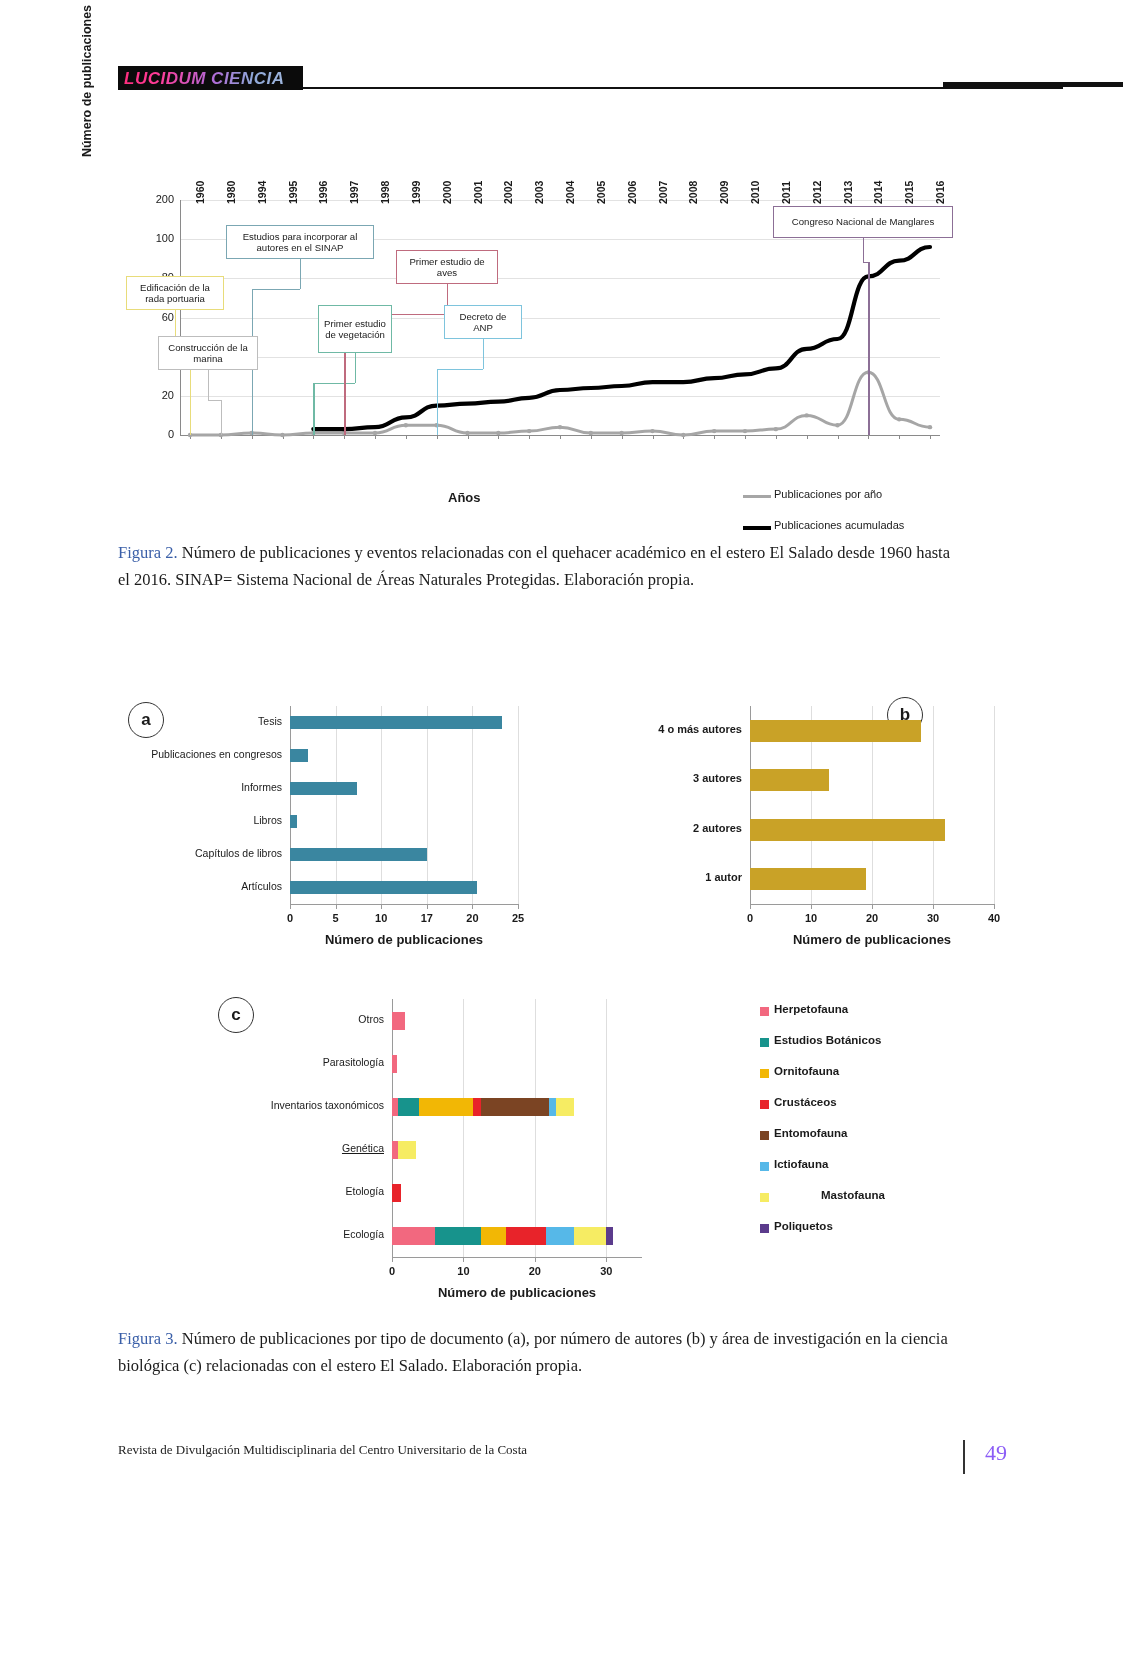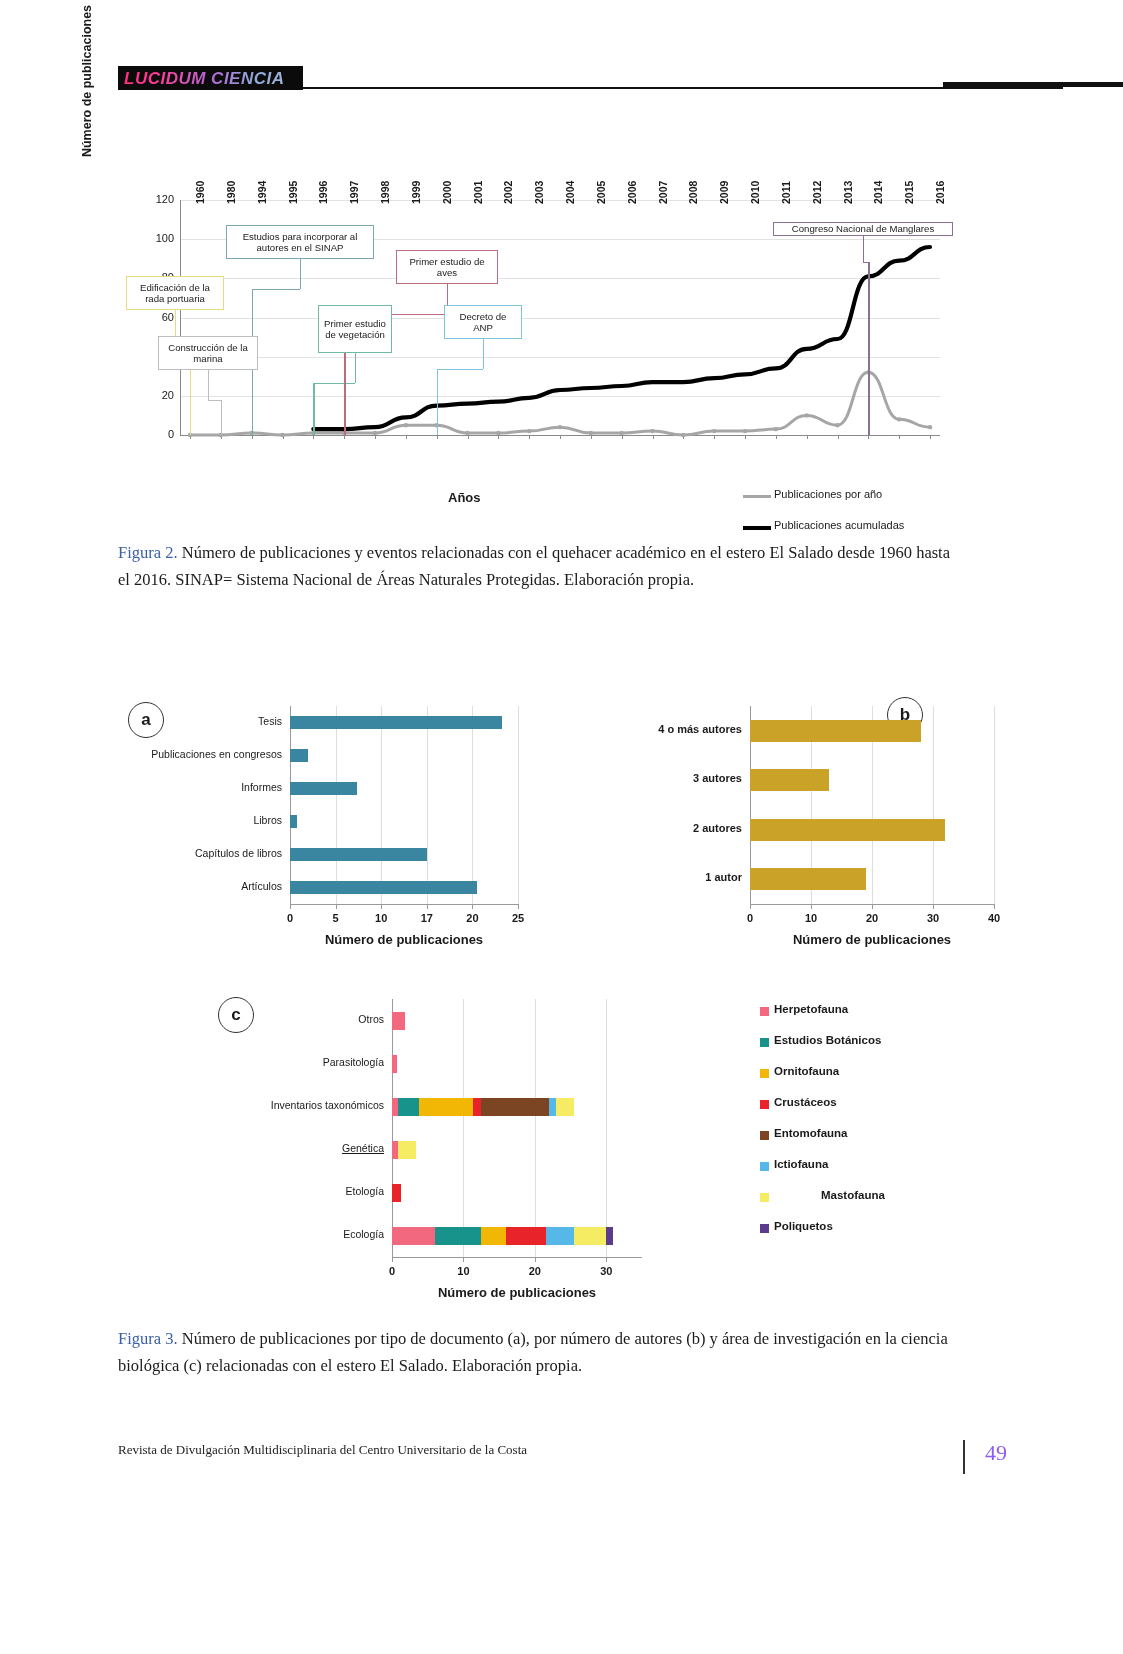--- a/index.html
+++ b/index.html
@@ -72,21 +72,21 @@
       <div class="f2ytick" style="top:188.8px;">20</div>
       <div class="gridline" style="left:0;top:156.7px;width:760px;height:1px;background:#e2e2e2;"></div>
       <div class="f2ytick" style="top:149.7px;">40</div>
       <div class="gridline" style="left:0;top:117.5px;width:760px;height:1px;background:#e2e2e2;"></div>
       <div class="f2ytick" style="top:110.5px;">60</div>
       <div class="gridline" style="left:0;top:78.3px;width:760px;height:1px;background:#e2e2e2;"></div>
       <div class="f2ytick" style="top:71.3px;">80</div>
       <div class="gridline" style="left:0;top:39.2px;width:760px;height:1px;background:#e2e2e2;"></div>
       <div class="f2ytick" style="top:32.2px;">100</div>
       <div class="gridline" style="left:0;top:0.0px;width:760px;height:1px;background:#e2e2e2;"></div>
-      <div class="f2ytick" style="top:-7.0px;">120</div>
+      <div class="f2ytick" style="top:-7.0px;">200</div>
       <div class="axisline" style="left:0;top:0;width:1.4px;height:235px;background:#8a8a8a;"></div>
       <div class="axisline" style="left:10.0px;top:235px;width:1px;height:4px;background:#8a8a8a;"></div>
       <div class="f2xtick" style="left:14.0px;">1960</div>
       <div class="axisline" style="left:40.8px;top:235px;width:1px;height:4px;background:#8a8a8a;"></div>
       <div class="f2xtick" style="left:44.8px;">1980</div>
       <div class="axisline" style="left:71.7px;top:235px;width:1px;height:4px;background:#8a8a8a;"></div>
       <div class="f2xtick" style="left:75.7px;">1994</div>
       <div class="axisline" style="left:102.5px;top:235px;width:1px;height:4px;background:#8a8a8a;"></div>
       <div class="f2xtick" style="left:106.5px;">1995</div>
       <div class="axisline" style="left:133.3px;top:235px;width:1px;height:4px;background:#8a8a8a;"></div>
@@ -184,21 +184,21 @@
     <div class="leaderh" style="left:195.33333333333331px;top:193px;width:41.666666666666686px;height:1.4px;background:#6fb9a5;"></div>
     <div class="leader" style="left:195.33333333333331px;top:193px;width:1.4px;height:52px;background:#6fb9a5;"></div>
     <div class="callout" style="left:278px;top:60px;width:102px;height:34px;border-color:#bf6b7e;display:flex;align-items:center;justify-content:center;">Primer estudio de aves</div>
     <div class="leader" style="left:329px;top:94px;width:1.4px;height:30px;background:#bf6b7e;"></div>
     <div class="leaderh" style="left:226.16666666666666px;top:124px;width:102.83333333333334px;height:1.4px;background:#bf6b7e;"></div>
     <div class="leader" style="left:226.16666666666666px;top:124px;width:1.4px;height:121px;background:#bf6b7e;"></div>
     <div class="callout" style="left:326px;top:115px;width:78px;height:34px;border-color:#7ec4dd;display:flex;align-items:center;justify-content:center;">Decreto de ANP</div>
     <div class="leader" style="left:365px;top:149px;width:1.4px;height:30px;background:#7ec4dd;"></div>
     <div class="leaderh" style="left:318.66666666666663px;top:179px;width:46.33333333333337px;height:1.4px;background:#7ec4dd;"></div>
     <div class="leader" style="left:318.66666666666663px;top:179px;width:1.4px;height:66px;background:#7ec4dd;"></div>
-    <div class="callout" style="left:655px;top:32px;width:180px;height:14px;border-color:#8c6f96;display:flex;align-items:center;justify-content:center;">Congreso Nacional de Manglares</div>
+    <div class="callout" style="left:655px;top:16px;width:180px;height:32px;border-color:#8c6f96;display:flex;align-items:center;justify-content:center;">Congreso Nacional de Manglares</div>
     <div class="leader" style="left:745px;top:42px;width:1.4px;height:30px;background:#8c6f96;"></div>
     <div class="leaderh" style="left:745px;top:72px;width:5.3333333333332575px;height:1.4px;background:#8c6f96;"></div>
     <div class="leader" style="left:750.3333333333333px;top:72px;width:1.4px;height:173px;background:#8c6f96;"></div>
   </div>
 
 <div class="caption" style="left:118px;top:540px;width:845px;">
   <span class="lead">Figura 2.</span><span> Número de publicaciones y eventos relacionadas con el quehacer académico en el estero El Salado desde 1960 hasta el 2016. SINAP= Sistema Nacional de Áreas Naturales Protegidas. Elaboración propia.</span>
 </div>
 
 <div class="panel" id="fig3a" style="left:118px;top:692px;width:520px;height:270px;">

